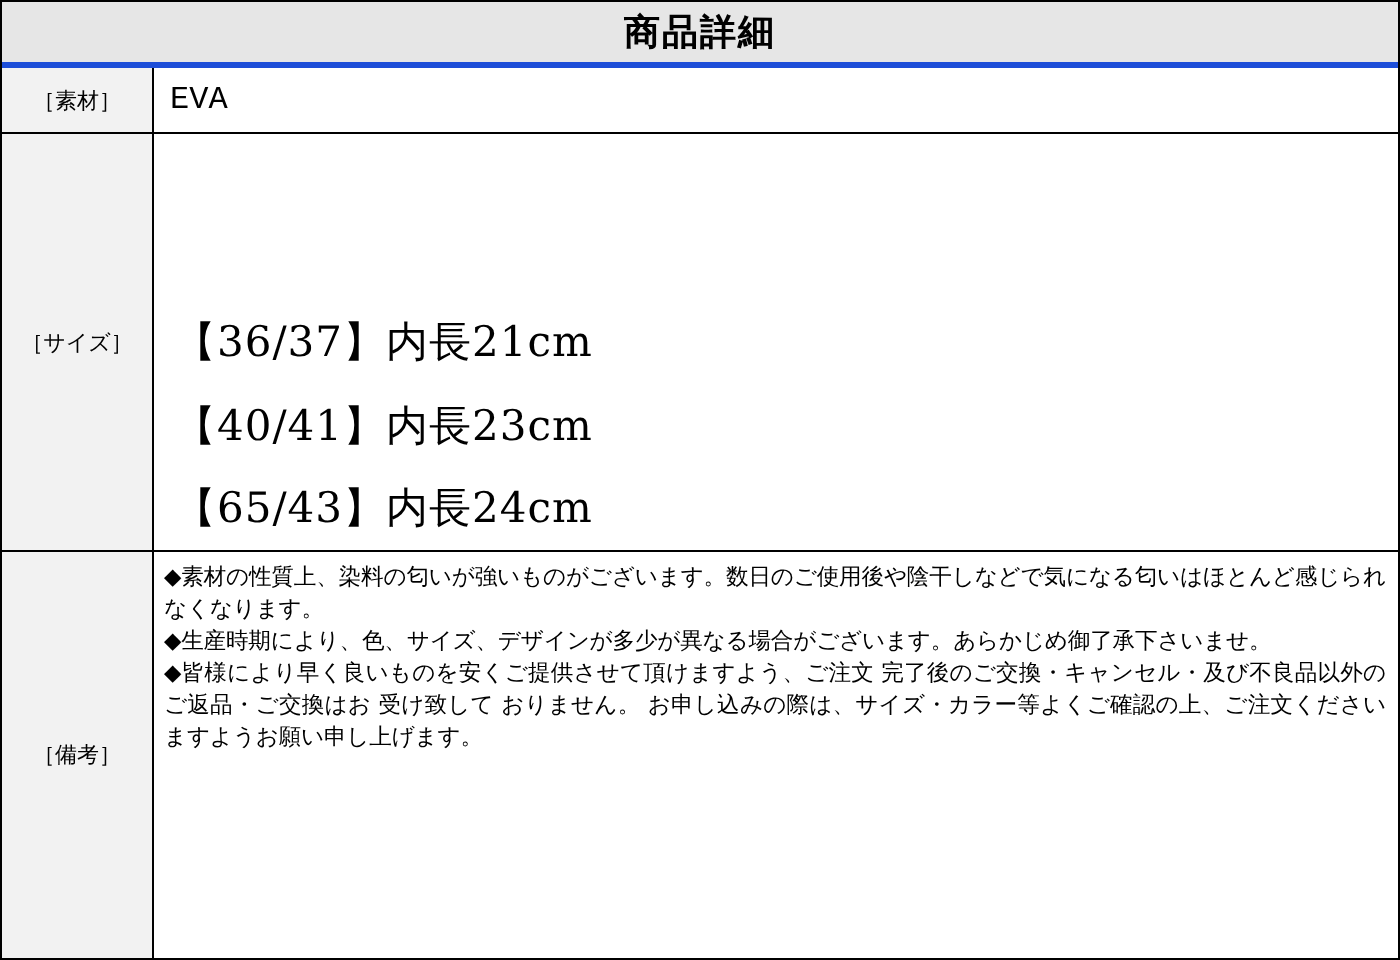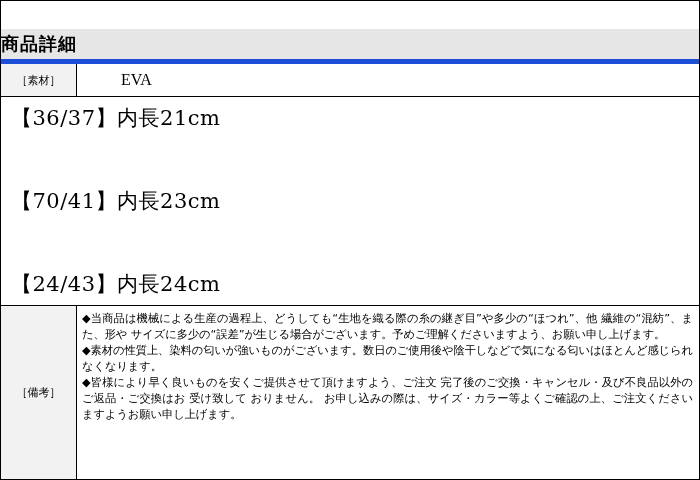--- a/index.html
+++ b/index.html
@@ -19,25 +19,24 @@
     height: 480px;
     box-sizing: border-box;
     border: 1px solid #000000;
     display: flex;
     flex-direction: column;
   }
   .title-row {
     height: 30px;
     min-height: 30px;
     background: #e6e6e6;
-    border-bottom: 5px solid #1d4ed8;
+    border-bottom: 3px solid #1d4ed8;
     display: flex;
     align-items: center;
-    justify-content: flex-start;
-    margin-top: 28px;
+    justify-content: center;
   }
   .title-row .title-text {
     font-size: 18px;
     font-weight: bold;
     letter-spacing: 1px;
   }
   .table-body {
     flex: 1;
     display: flex;
     flex-direction: column;
@@ -45,21 +44,20 @@
   .row {
     display: flex;
     border-bottom: 1px solid #000000;
   }
   .row:last-child {
     border-bottom: none;
   }
   .row-material {
     height: 32px;
     min-height: 32px;
-    gap: 36px;
   }
   .row-size {
     flex: 0 0 auto;
     height: 208px;
   }
   .row-notes {
     flex: 1;
   }
   .label-cell {
     width: 76px;
@@ -75,25 +73,25 @@
   .value-cell {
     flex: 1;
     box-sizing: border-box;
     padding: 4px 8px;
     display: flex;
     flex-direction: column;
     justify-content: center;
   }
   .material-text {
     font-size: 16px;
-    font-family: Liberation Serif, serif;
+    font-family: Liberation Mono, monospace;
   }
   .size-cell {
     padding: 0;
-    justify-content: space-between;
+    justify-content: flex-end;
   }
   .size-line {
     height: 41.6px;
     display: flex;
     align-items: center;
     padding-left: 10px;
     box-sizing: border-box;
     font-size: 21px;
     font-family: "DejaVu Serif", "Liberation Serif", serif;
     letter-spacing: 0.5px;
@@ -125,30 +123,31 @@
   <div class="table-body">
 
     <div class="row row-material">
       <div class="label-cell">［素材］</div>
       <div class="value-cell">
         <span class="material-text">EVA</span>
       </div>
     </div>
 
     <div class="row row-size">
+      <div class="label-cell label-vcenter">［サイズ］</div>
       <div class="value-cell size-cell">
         <div class="size-line">【36/37】内長21cm</div>
-        <div class="size-line">【70/41】内長23cm</div>
-        <div class="size-line">【24/43】内長24cm</div>
+        <div class="size-line">【40/41】内長23cm</div>
+        <div class="size-line">【65/43】内長24cm</div>
       </div>
     </div>
 
     <div class="row row-notes">
       <div class="label-cell label-vcenter">［備考］</div>
       <div class="value-cell notes-cell">
-        <div class="note-line">◆当商品は機械による生産の過程上、どうしても“生地を織る際の糸の継ぎ目”や多少の“ほつれ”、他 繊維の“混紡”、また、形や サイズに多少の“誤差”が生じる場合がございます。予めご理解くださいますよう、お願い申し上げます。</div>
         <div class="note-line">◆素材の性質上、染料の匂いが強いものがございます。数日のご使用後や陰干しなどで気になる匂いはほとんど感じられなくなります。</div>
+        <div class="note-line">◆生産時期により、色、サイズ、デザインが多少が異なる場合がございます。あらかじめ御了承下さいませ。</div>
         <div class="note-line">◆皆様により早く良いものを安くご提供させて頂けますよう、ご注文 完了後のご交換・キャンセル・及び不良品以外のご返品・ご交換はお 受け致して おりません。 お申し込みの際は、サイズ・カラー等よくご確認の上、ご注文くださいますようお願い申し上げます。</div>
       </div>
     </div>
 
   </div>
 </div>
 
 </body></html>

